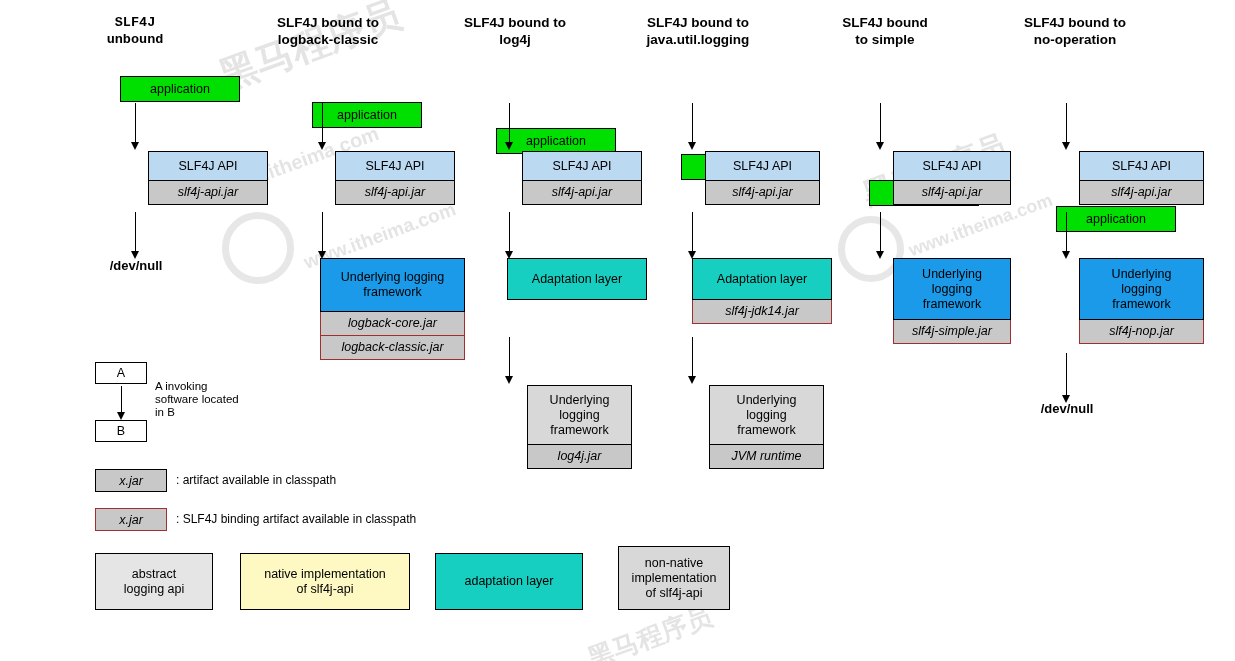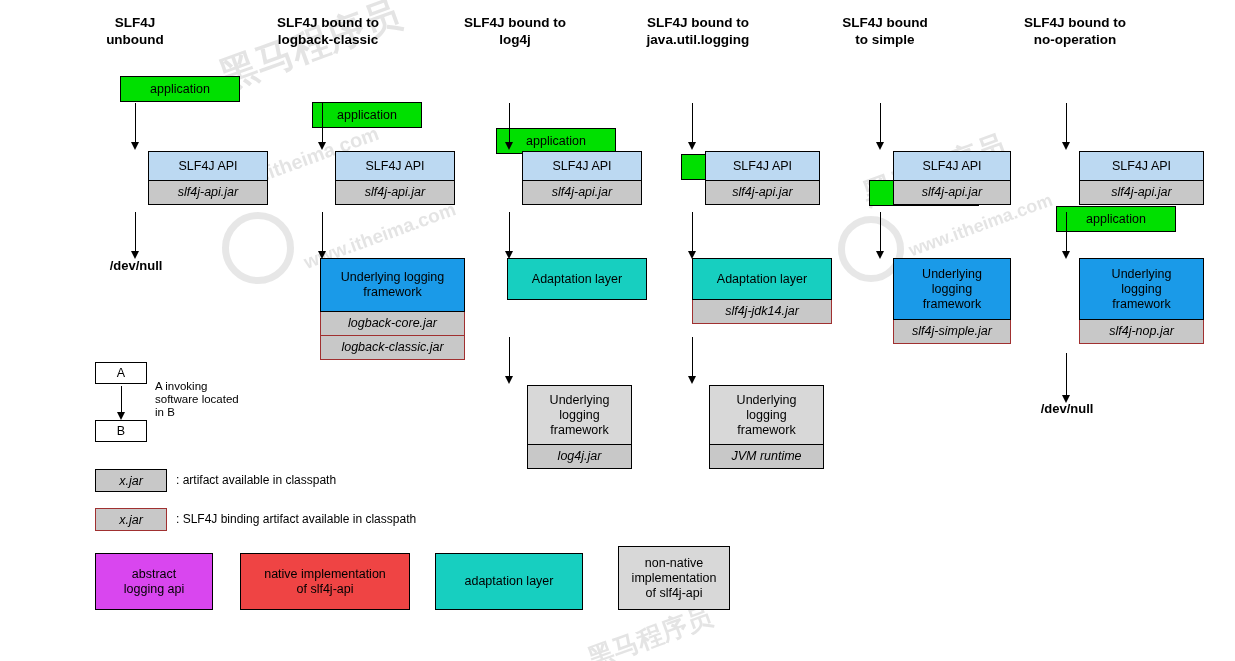--- a/index.html
+++ b/index.html
@@ -168,22 +168,22 @@
     box-sizing: border-box;
     border: 1px solid #000000;
     font-size: 12.5px;
     line-height: 15px;
     text-align: center;
     display: flex;
     align-items: center;
     justify-content: center;
     white-space: pre-line;
   }
-  .sw-abstract { background: #d946ef; }
-  .sw-native  { background: #ef4444; }
+  .sw-abstract { background: #e5e5e5; }
+  .sw-native  { background: #fef9c3; }
   .sw-adapt   { background: #17cfc0; }
   .sw-nonnative { background: #d8d8d8; }
 
   
   .wm {
     position: absolute;
     color: rgba(120,120,120,0.20);
     font-weight: bold;
     pointer-events: none;
     user-select: none;
@@ -203,21 +203,21 @@
 
   <div class="wm" style="left:215px; top:20px; font-size:38px; transform:rotate(-20deg);">黑马程序员</div>
   <div class="wm" style="left:215px; top:150px; font-size:20px; transform:rotate(-20deg);">www.itheima.com</div>
   <div class="wm-ring" style="left:222px; top:212px; width:58px; height:58px;"></div>
   <div class="wm" style="left:300px; top:225px; font-size:19px; transform:rotate(-20deg);">www.itheima.com</div>
   <div class="wm" style="left:860px; top:150px; font-size:30px; transform:rotate(-20deg);">黑马程序员</div>
   <div class="wm-ring" style="left:838px; top:216px; width:52px; height:52px;"></div>
   <div class="wm" style="left:905px; top:215px; font-size:18px; transform:rotate(-20deg);">www.itheima.com</div>
   <div class="wm" style="left:585px; top:620px; font-size:26px; transform:rotate(-20deg);">黑马程序员</div>
 
-  <div class="column" style="left:45px;">
+  <div class="column" style="left:45px;font-family:Liberation Mono, monospace;">
     <div class="col-title">SLF4J
 unbound</div>
   </div>
   <div class="box app-box" style="left:76px; top:76px; width:120px;">application</div>
   <div class="arrow" style="left:131px; top:103px; height:47px;">
     <div class="shaft" style="height:39px;"></div>
       <div class="head" style="top:39px;"></div>
   </div>
   <div class="stack shadowed" style="left:76px; top:151px; width:120px;">
     <div class="box api-box">SLF4J API</div>

